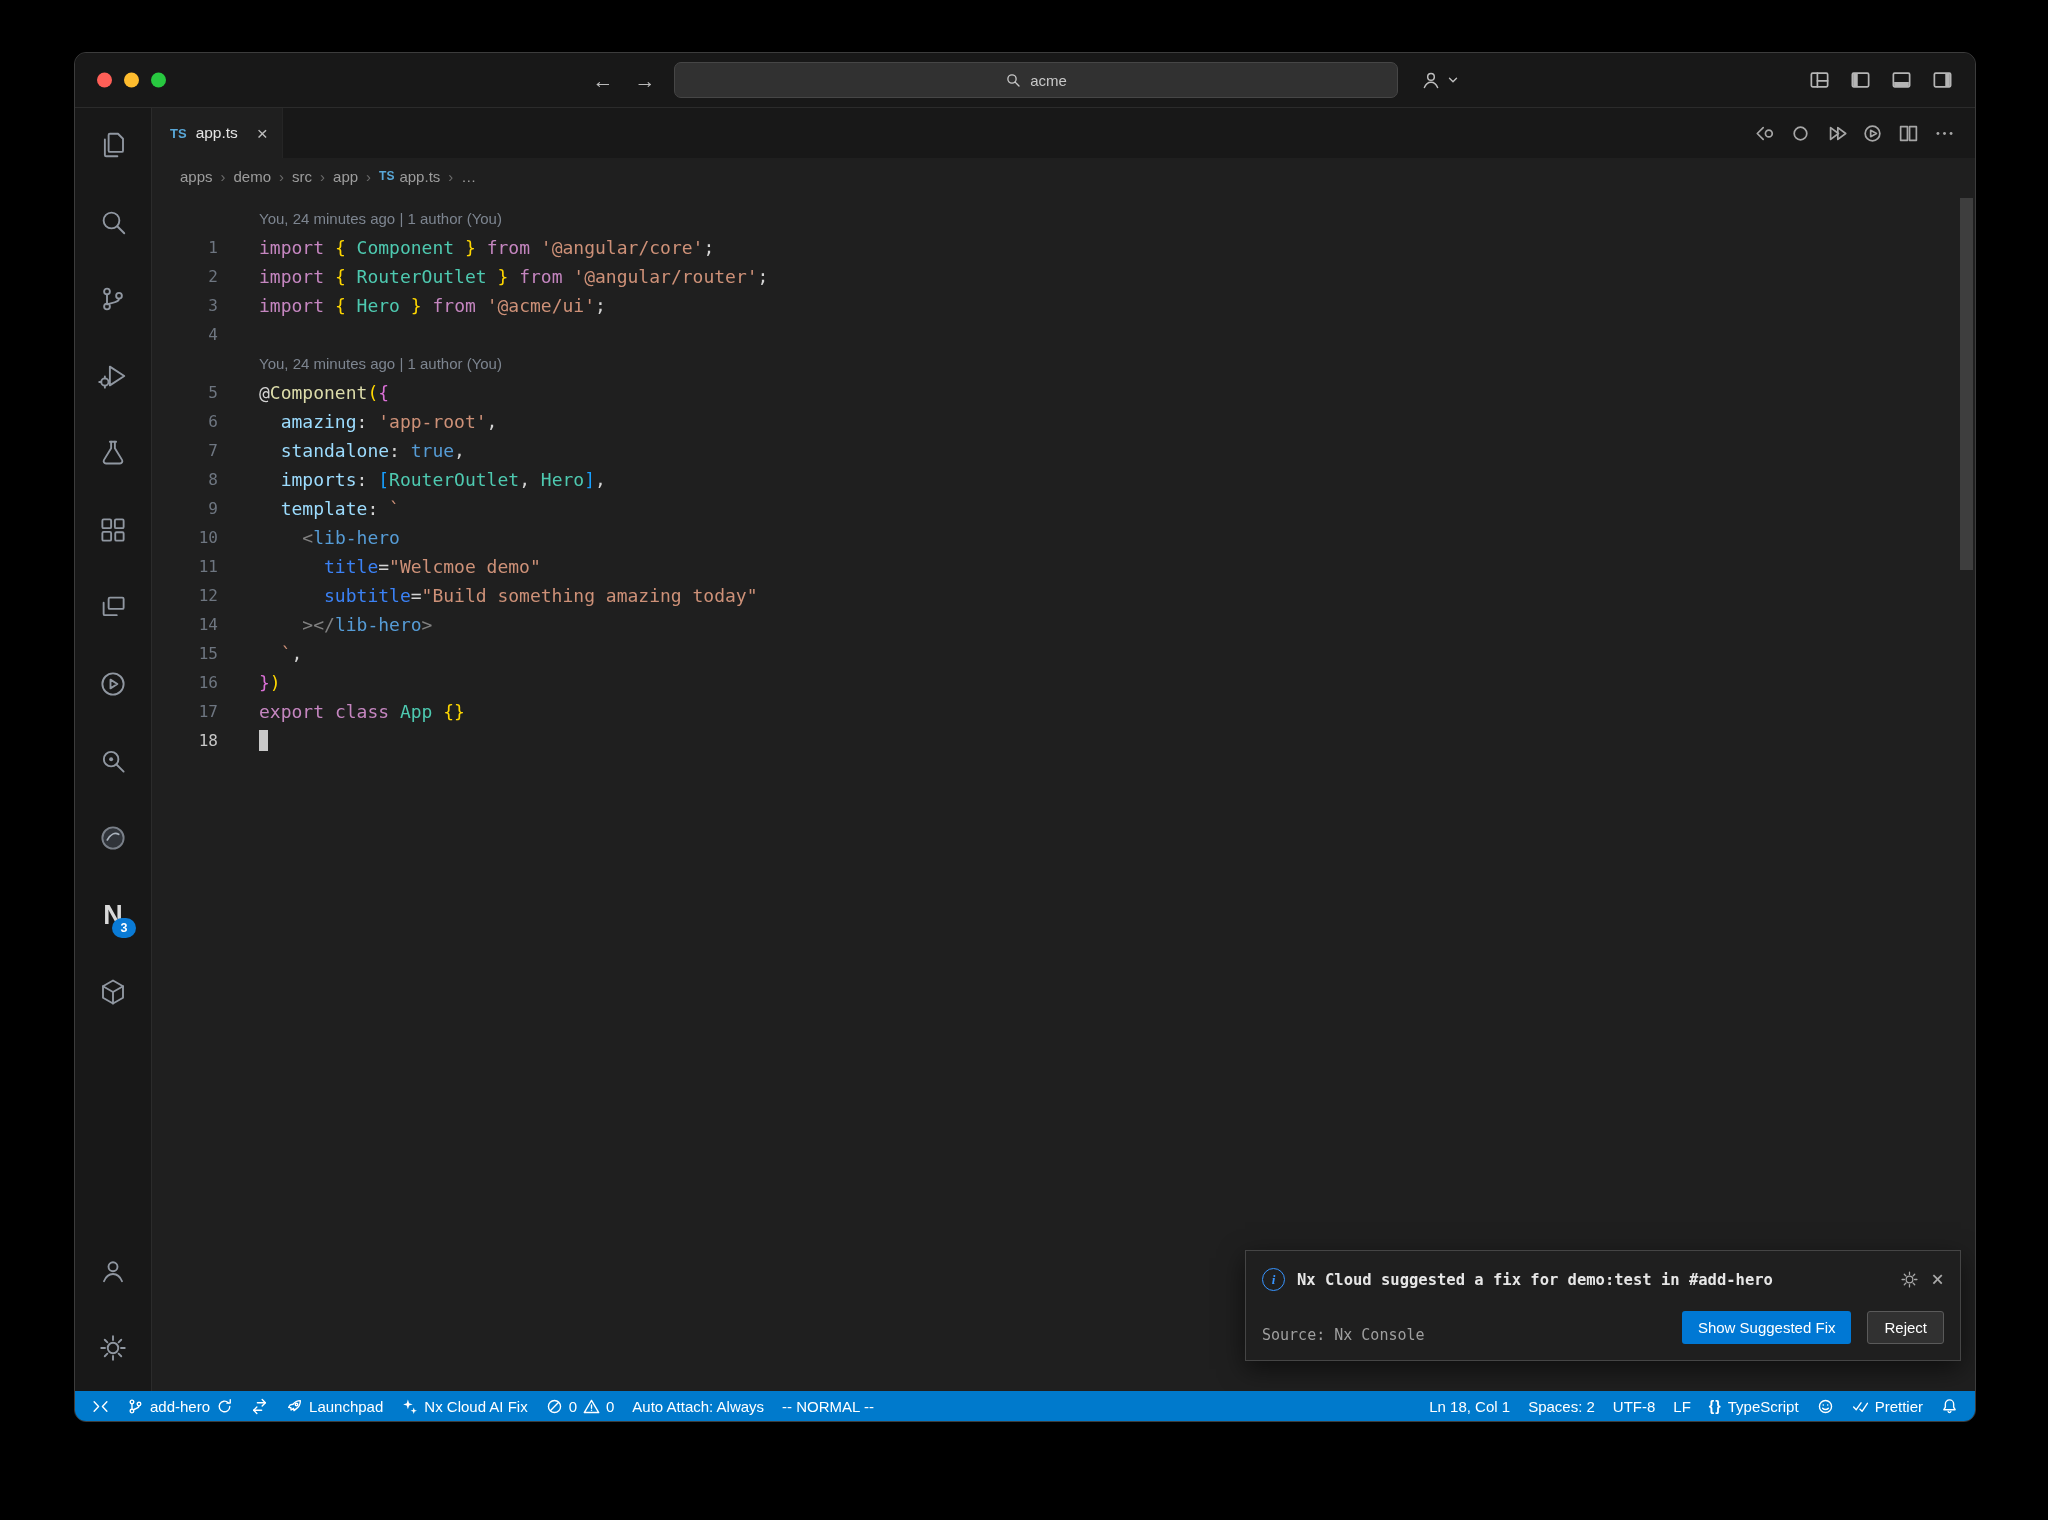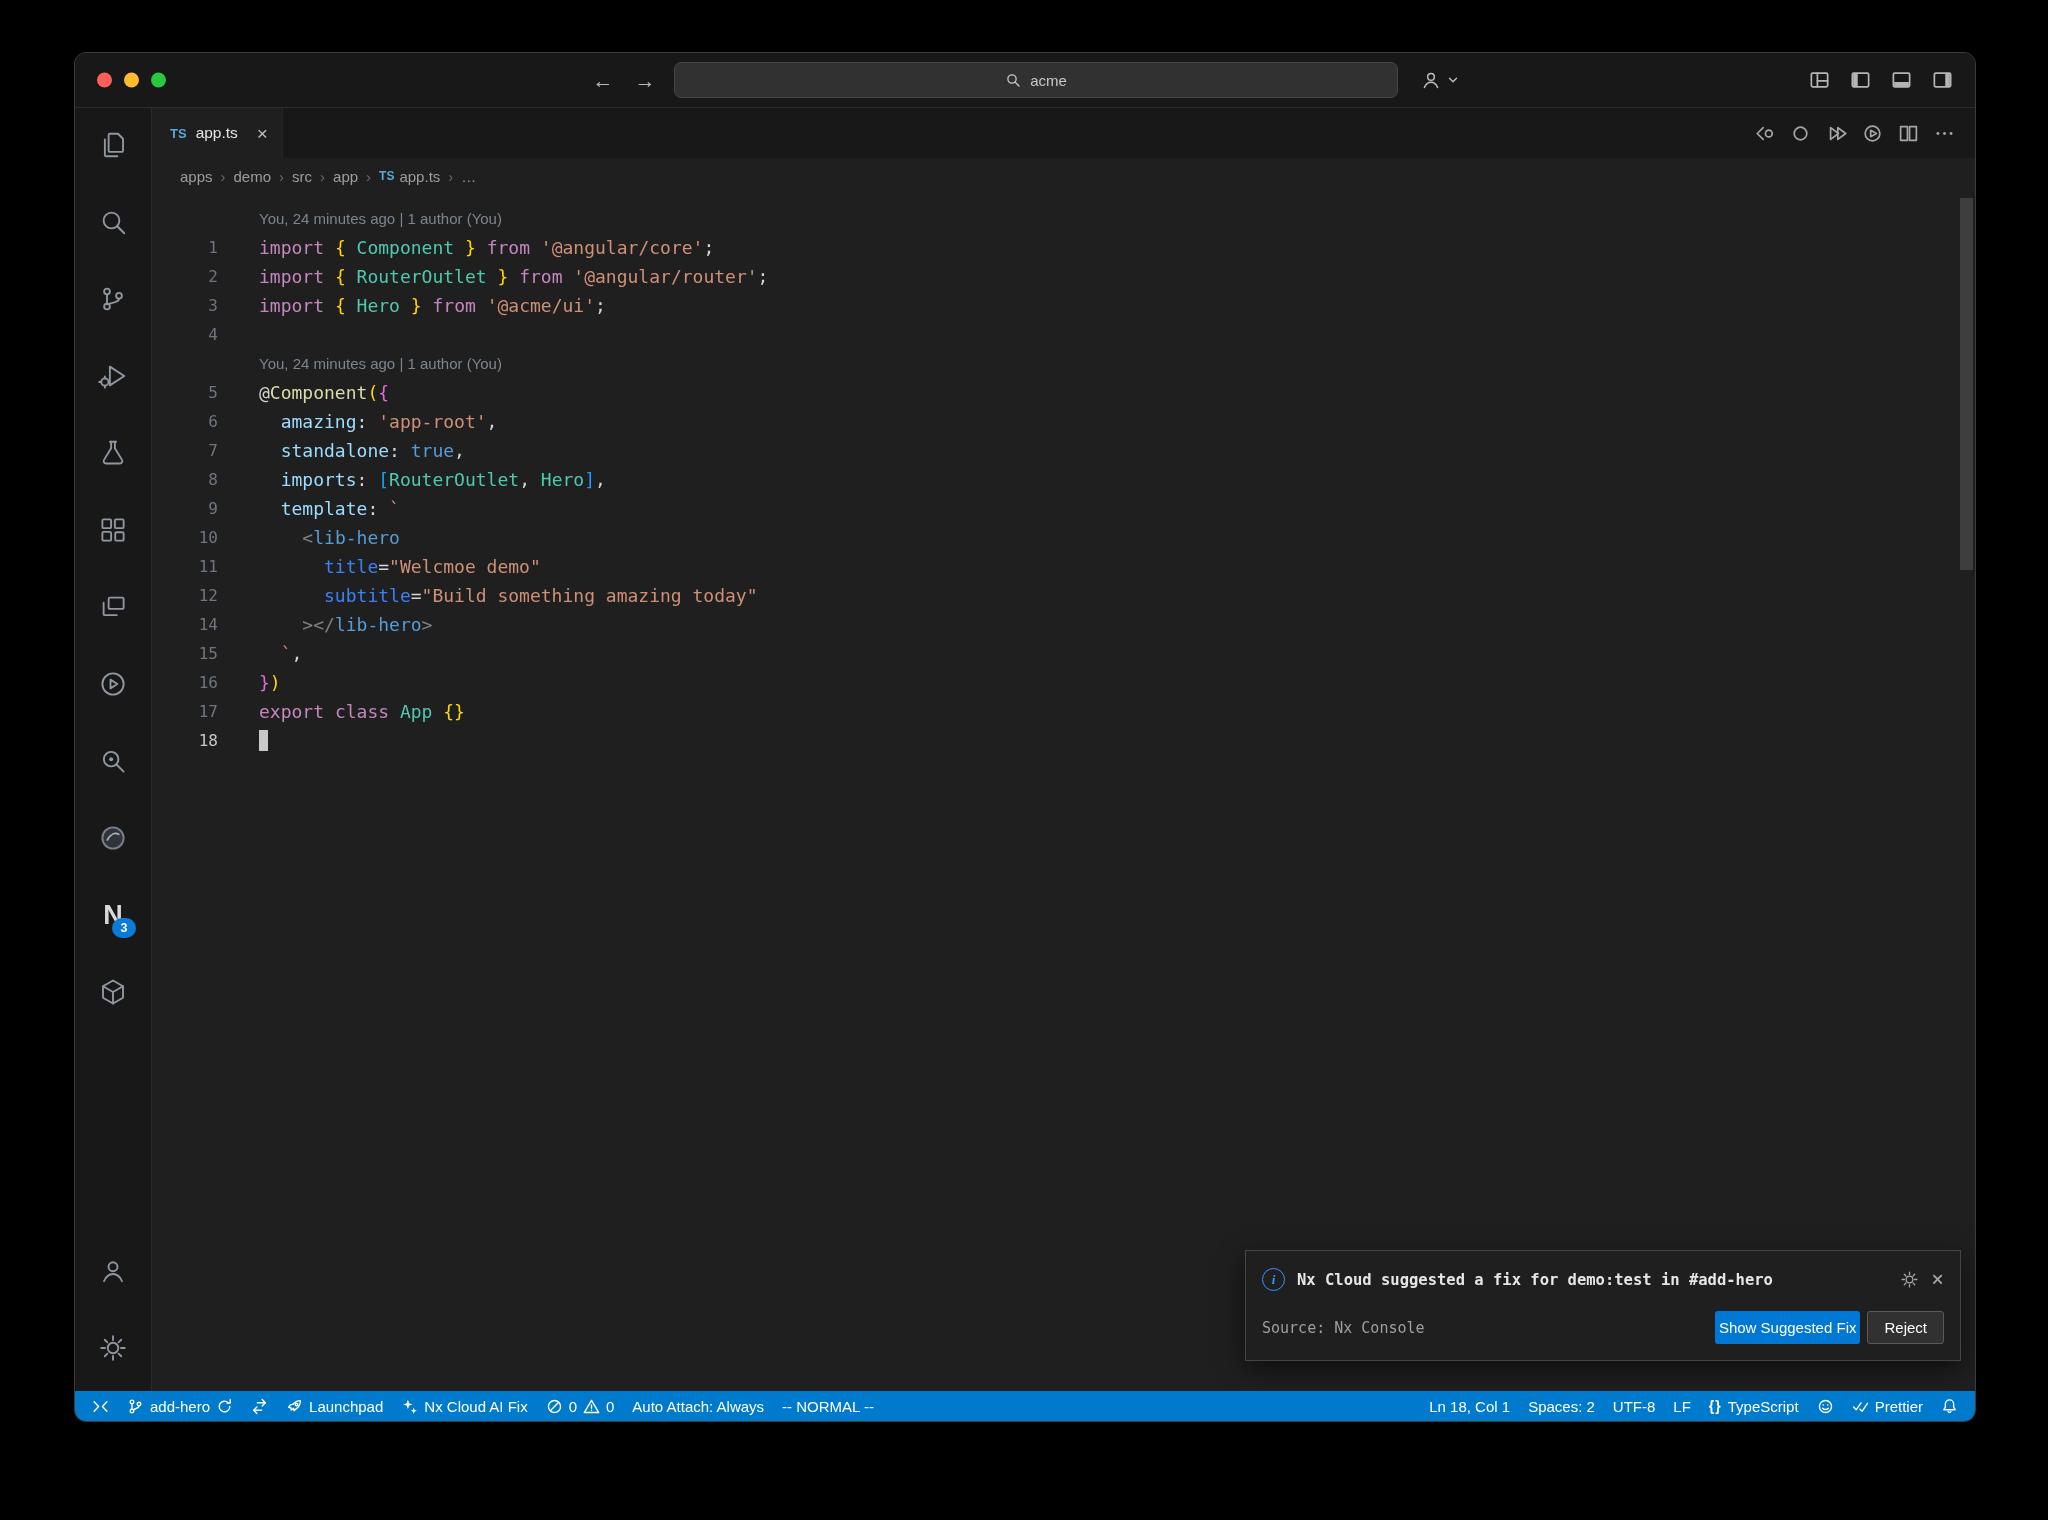--- a/index.html
+++ b/index.html
@@ -64,23 +64,23 @@
   .toast{position:absolute;right:14px;bottom:30px;width:714px;background:#1f1f1f;border:1px solid #454545;
     box-shadow:0 8px 24px rgba(0,0,0,.55);}
   .toast-head{display:flex;align-items:center;gap:12px;padding:17px 16px 8px;}
   .info-ic{width:21px;height:21px;flex:none;border:1.6px solid #3794ff;border-radius:50%;color:#3794ff;
     font-size:13px;font-weight:700;display:flex;align-items:center;justify-content:center;
     font-family:"Liberation Serif",serif;font-style:italic;}
   .toast-title{flex:1;font-size:15.5px;color:#e6e6e6;font-weight:600;}
   .toast-gear{color:#a8a8a8;display:flex;}
   .toast-gear svg{width:19px;height:19px;}
   .toast-close{color:#a8a8a8;font-size:21px;line-height:1;}
-  .toast-actions{display:flex;align-items:center;gap:7px;padding:12px 16px 16px;}
+  .toast-actions{display:flex;align-items:flex-end;gap:16px;padding:12px 16px 16px;}
   .toast-source{flex:1;color:#9f9f9f;font-size:15px;}
-  .btn{border:none;border-radius:3px;font-size:15px;font-family:"Liberation Sans",sans-serif;padding:8px 4px;cursor:default;}
+  .btn{border:none;border-radius:3px;font-size:15px;font-family:"Liberation Sans",sans-serif;padding:8px 16px;cursor:default;}
   .btn-primary{background:#0078d4;color:#fff;}
   .btn-secondary{background:#313131;border:1px solid #5a5a5a;color:#fff;padding:7px 16px;}
   
   .statusbar{height:30px;flex:none;background:#007acc;color:#fff;display:flex;align-items:center;
     justify-content:space-between;padding:0 8px;font-size:15px;}
   .sb-side{display:flex;align-items:center;height:100%;}
   .sbi{display:flex;align-items:center;gap:6px;padding:0 9px;height:100%;white-space:nowrap;}
   .sbic{display:flex;align-items:center;}
   .sbic svg{width:17px;height:17px;}
   .btx{font-weight:700;font-size:14px;letter-spacing:1px;}

